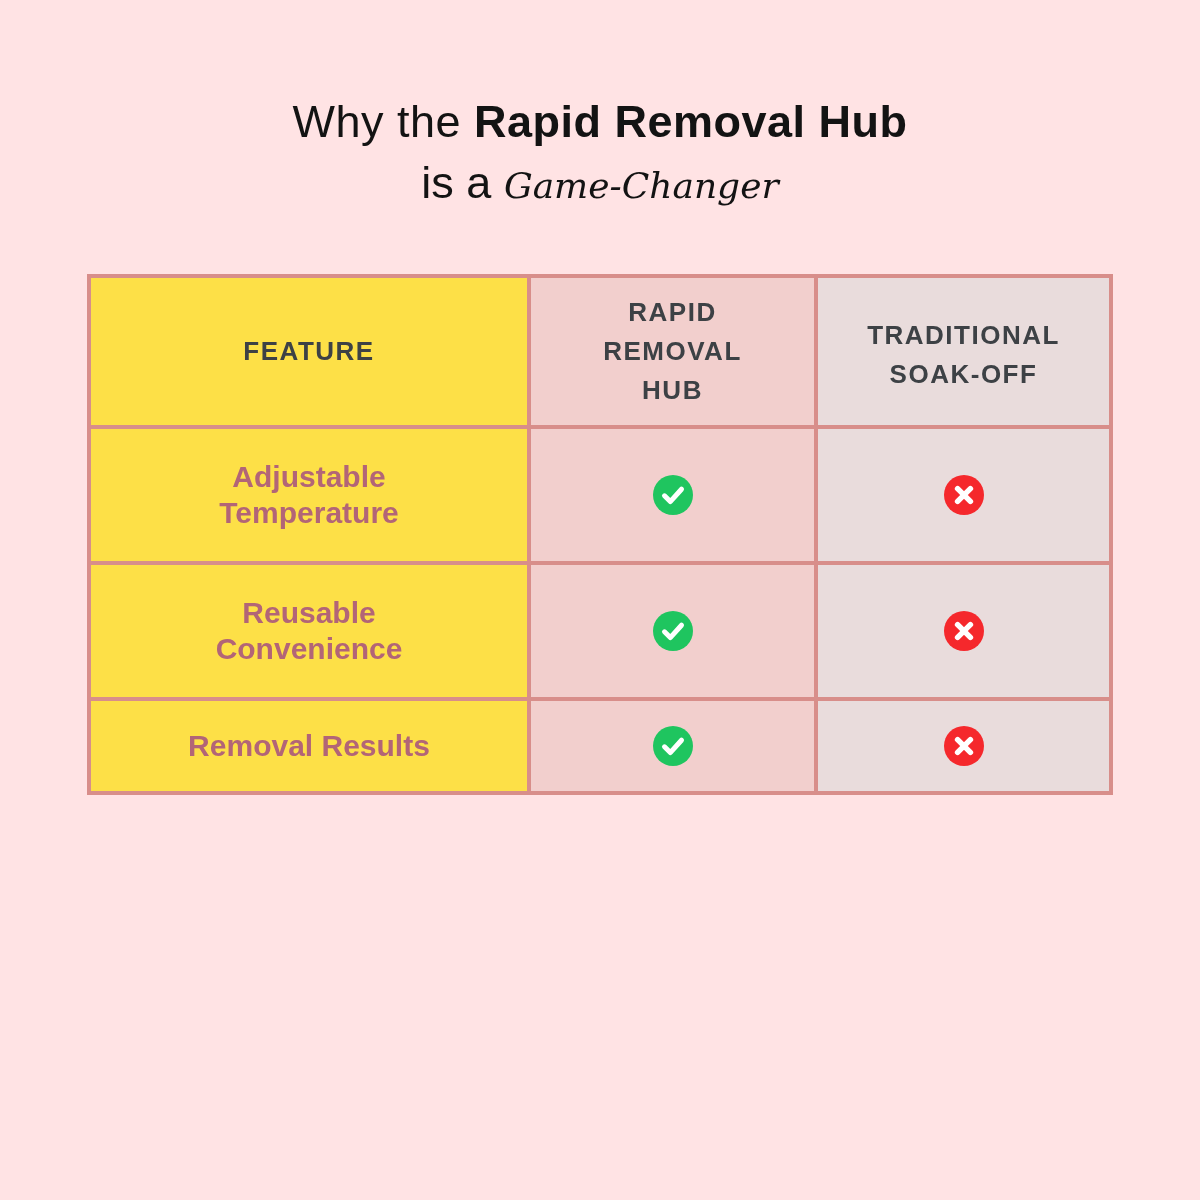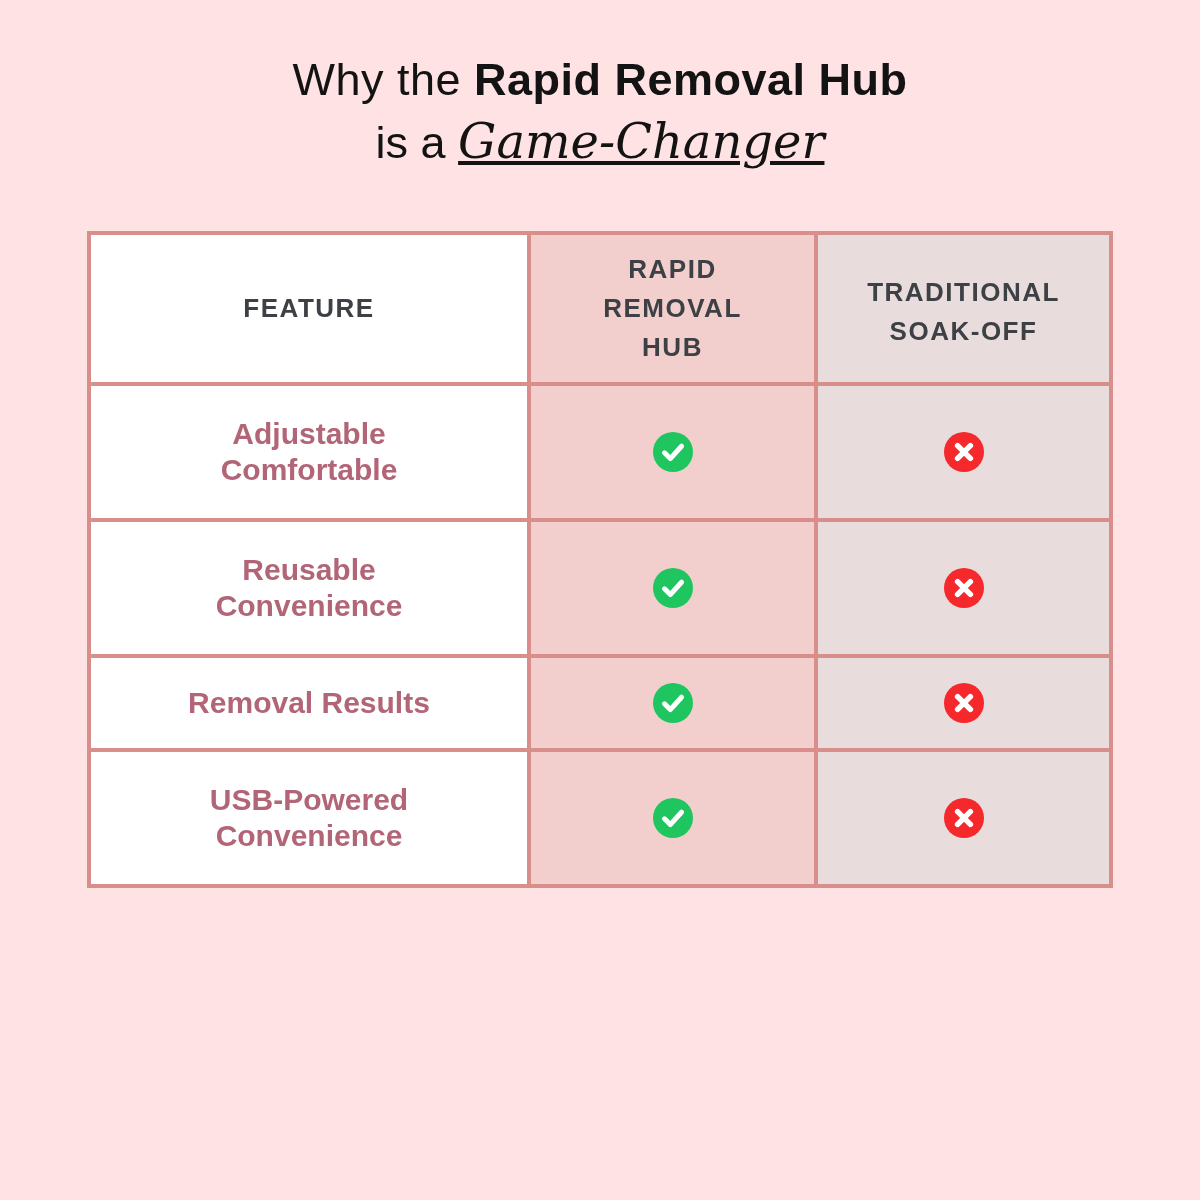--- a/index.html
+++ b/index.html
@@ -14,43 +14,42 @@
     overflow: hidden;
   }
   .page {
     width: 1200px;
     height: 1200px;
     position: relative;
   }
 
   
   .title-block {
-    padding-top: 50px;
+    padding-top: 92px;
     text-align: center;
     color: var(--title-text, #131313);
   }
   .title-line1 {
     font-size: 45px;
     line-height: 60px;
     font-weight: 400;
     letter-spacing: 0.5px;
   }
   .title-line1 .bold {
     font-weight: 700;
   }
   .title-line2 {
     font-size: 45px;
     line-height: 62px;
     font-weight: 400;
   }
   .title-line2 .serif-italic {
     font-family: "DejaVu Serif", "Liberation Serif", serif;
     font-style: italic;
-    font-size: 48px;
-    text-decoration: underline;
+    font-size: 36px;
   }
 
   
   table.cmp {
     width: 1022px;
     margin: 57px auto 0;
     border-collapse: collapse;
     table-layout: fixed;
   }
   table.cmp col.c1 { width: 440px; }
@@ -61,21 +60,21 @@
     border: 4px solid var(--border, #d88e8a);
     text-align: center;
     vertical-align: middle;
     padding: 0;
   }
 
   tr.rh-header { height: 151px; }
   tr.rh-tall   { height: 136px; }
   tr.rh-short  { height: 94px;  }
 
-  .cell-white { background: #ffffff; }
+  .cell-white { background: #fde047; }
   .cell-rapid { background: var(--rapid-col-bg, #f2cfcd); }
   .cell-trad  { background: var(--trad-col-bg, #e9dcdc); }
 
   th .hwrap {
     display: inline-block;
     color: var(--header-text, #3d4145);
     font-weight: 700;
     font-size: 26px;
     line-height: 1.5;
     letter-spacing: 1.5px;
@@ -132,21 +131,21 @@
         </th>
         <th class="cell-trad">
           <span class="hwrap hw-trad">TRADITIONAL SOAK-OFF</span>
         </th>
       </tr>
     </thead>
     <tbody>
 
       <tr class="rh-tall">
         <td class="cell-white feature-cell">
-          <span>Adjustable Comfortable</span>
+          <span>Adjustable Temperature</span>
         </td>
         <td class="cell-rapid">
           <svg class="icon" viewBox="0 0 42 42">
             <circle cx="21" cy="21" r="20" fill="#1fc55f"></circle>
             <path d="M12.5 21.8 L18.3 27.6 L29.5 15.2" fill="none" stroke="#ffffff" stroke-width="5" stroke-linecap="round" stroke-linejoin="round"></path>
           </svg>
         </td>
         <td class="cell-trad">
           <svg class="icon" viewBox="0 0 42 42">
             <circle cx="21" cy="21" r="20" fill="#f5282c"></circle>
@@ -186,33 +185,16 @@
           </svg>
         </td>
         <td class="cell-trad">
           <svg class="icon" viewBox="0 0 42 42">
             <circle cx="21" cy="21" r="20" fill="#f5282c"></circle>
             <path d="M14.6 14.6 L27.4 27.4 M27.4 14.6 L14.6 27.4" stroke="#ffffff" stroke-width="5.5" stroke-linecap="round"></path>
           </svg>
         </td>
       </tr>
 
-      <tr class="rh-tall">
-        <td class="cell-white feature-cell">
-          <span>USB-Powered Convenience</span>
-        </td>
-        <td class="cell-rapid">
-          <svg class="icon" viewBox="0 0 42 42">
-            <circle cx="21" cy="21" r="20" fill="#1fc55f"></circle>
-            <path d="M12.5 21.8 L18.3 27.6 L29.5 15.2" fill="none" stroke="#ffffff" stroke-width="5" stroke-linecap="round" stroke-linejoin="round"></path>
-          </svg>
-        </td>
-        <td class="cell-trad">
-          <svg class="icon" viewBox="0 0 42 42">
-            <circle cx="21" cy="21" r="20" fill="#f5282c"></circle>
-            <path d="M14.6 14.6 L27.4 27.4 M27.4 14.6 L14.6 27.4" stroke="#ffffff" stroke-width="5.5" stroke-linecap="round"></path>
-          </svg>
-        </td>
-      </tr>
 
     </tbody>
   </table>
 </div>
 
 </body></html>

